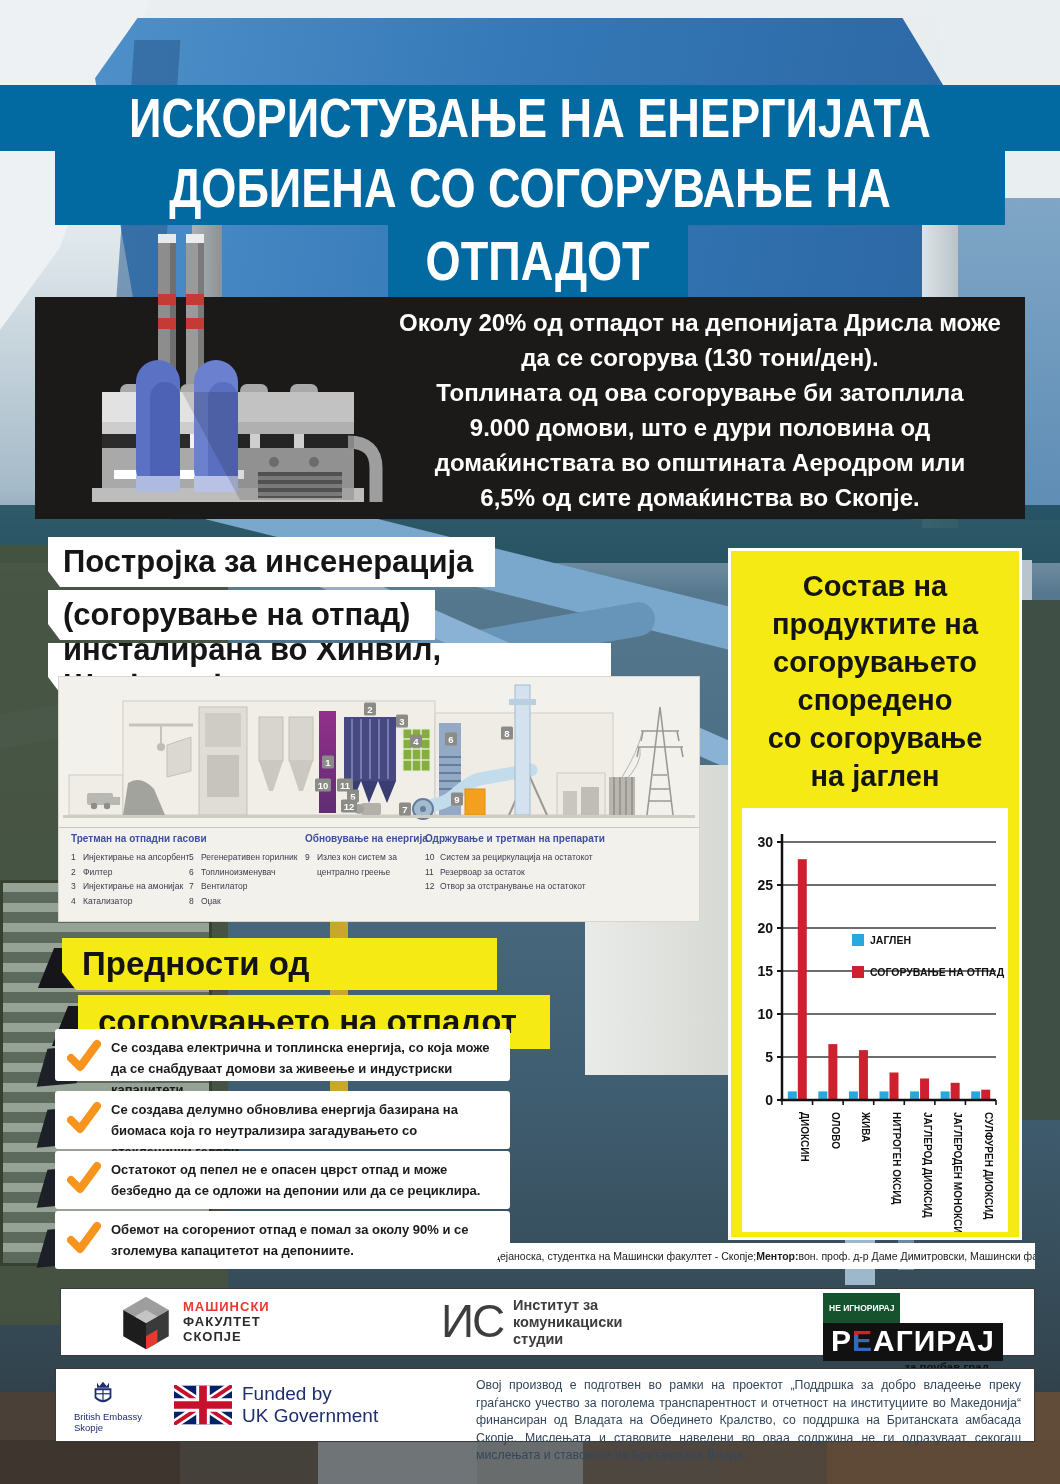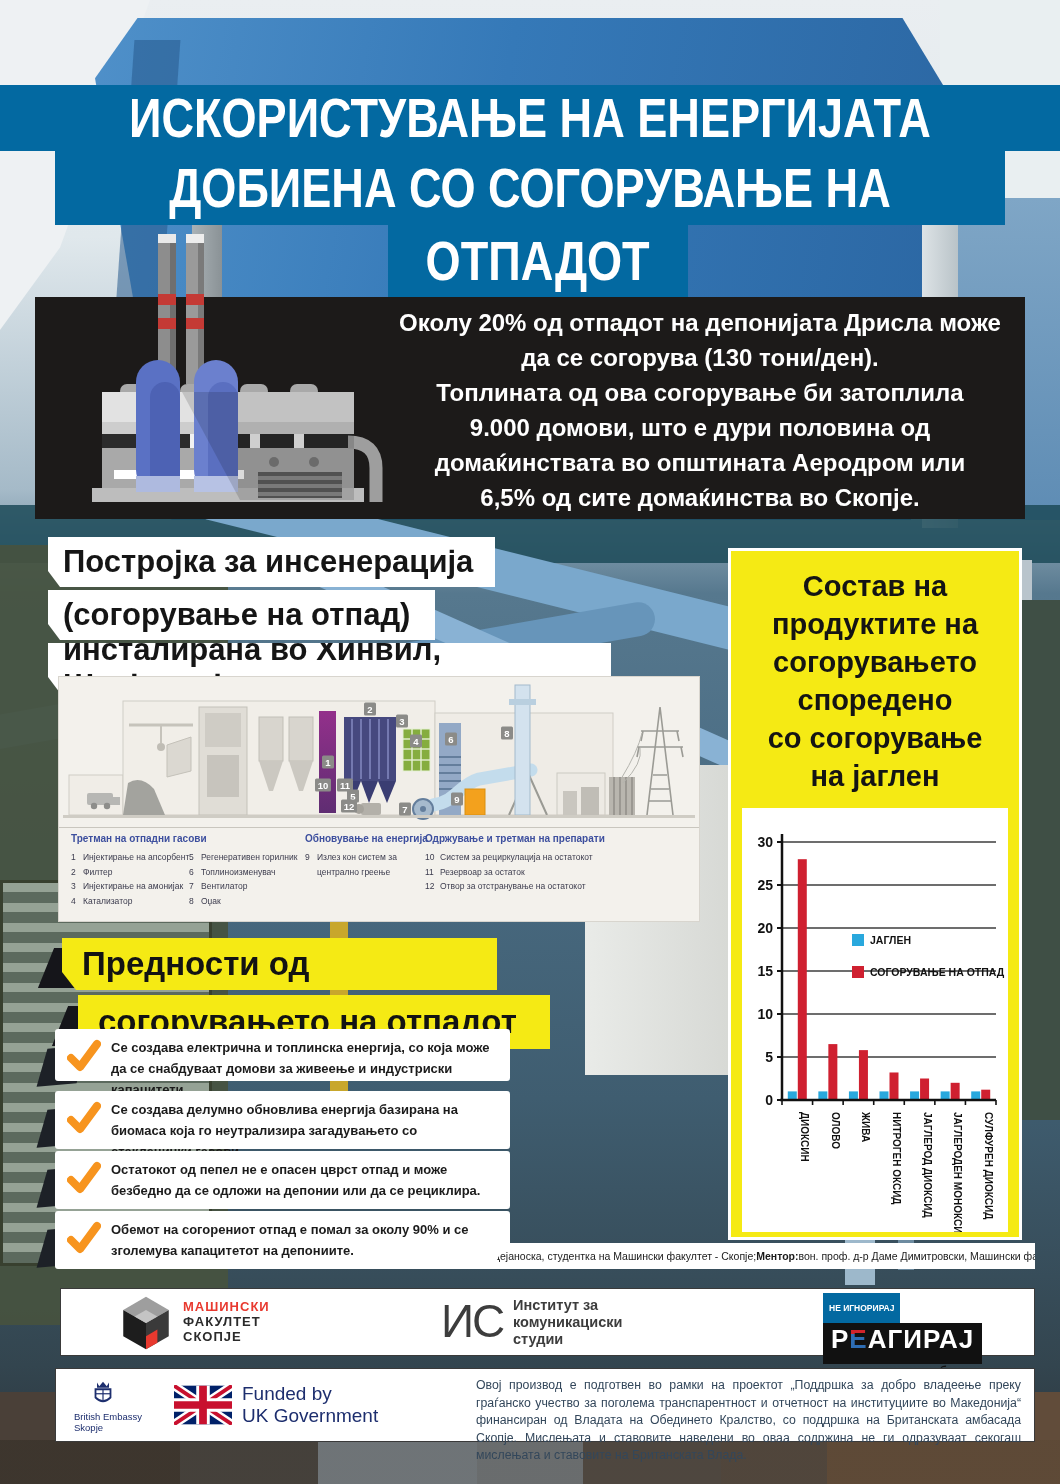--- a/index.html
+++ b/index.html
@@ -65,22 +65,22 @@
   .author-strip{left:492px;top:1243px;width:543px;height:26px;background:#fff;
     clip-path:polygon(14px 0,100% 0,100% 100%,0 100%);
     display:flex;align-items:center;justify-content:center;font-size:10.5px;color:#1a1a1a;white-space:nowrap}
   .author-strip b{font-weight:bold}
   
   .logos-bar{left:60px;top:1288px;width:975px;height:68px;background:#fff;border:1px solid #3a3a3a;box-sizing:border-box}
   .mf-line1{font-size:13px;font-weight:bold;color:#e8392f;letter-spacing:1px}
   .mf-line{font-size:13px;font-weight:bold;color:#2b2b2b;letter-spacing:1px}
   .ics-mark{font-size:46px;font-weight:400;color:#3d3d3d;letter-spacing:-2px;line-height:60px}
   .ics-line{font-size:14.5px;font-weight:bold;color:#3d3d3d;line-height:17px}
-  .reag-tab{display:inline-block;background:#0369a1;color:#fff;font-size:8.5px;font-weight:bold;padding:10px 6px}
-  .reag-main{background:#111;color:#fff;font-size:26px;font-weight:900;padding:1px 8px 9px;letter-spacing:1px;width:max-content}
+  .reag-tab{display:inline-block;background:#14532d;color:#fff;font-size:8.5px;font-weight:bold;padding:10px 6px}
+  .reag-main{background:#111;color:#fff;font-size:30px;font-weight:900;padding:1px 8px 3px;letter-spacing:1px;width:max-content}
   .reag-main .e{background:linear-gradient(180deg,#d2232a 0 34%,#2e6db4 34% 100%);-webkit-background-clip:text;background-clip:text;color:transparent}
   .reag-sub{color:#111;font-size:11.5px;font-weight:bold;text-align:right;padding-right:4px}
   
   .funding-bar{left:55px;top:1368px;width:980px;height:74px;background:#fff;border:1px solid #3a3a3a;box-sizing:border-box}
   .emb-line{font-size:9.5px;color:#1d2e6e;line-height:11px}
   .funded-line{font-size:19px;color:#1d2e6e;line-height:22px;white-space:nowrap}
   .disclaimer{font-size:12.3px;color:#33475b;line-height:17.5px;text-align:justify}
 </style>
 </head>
 <body>

